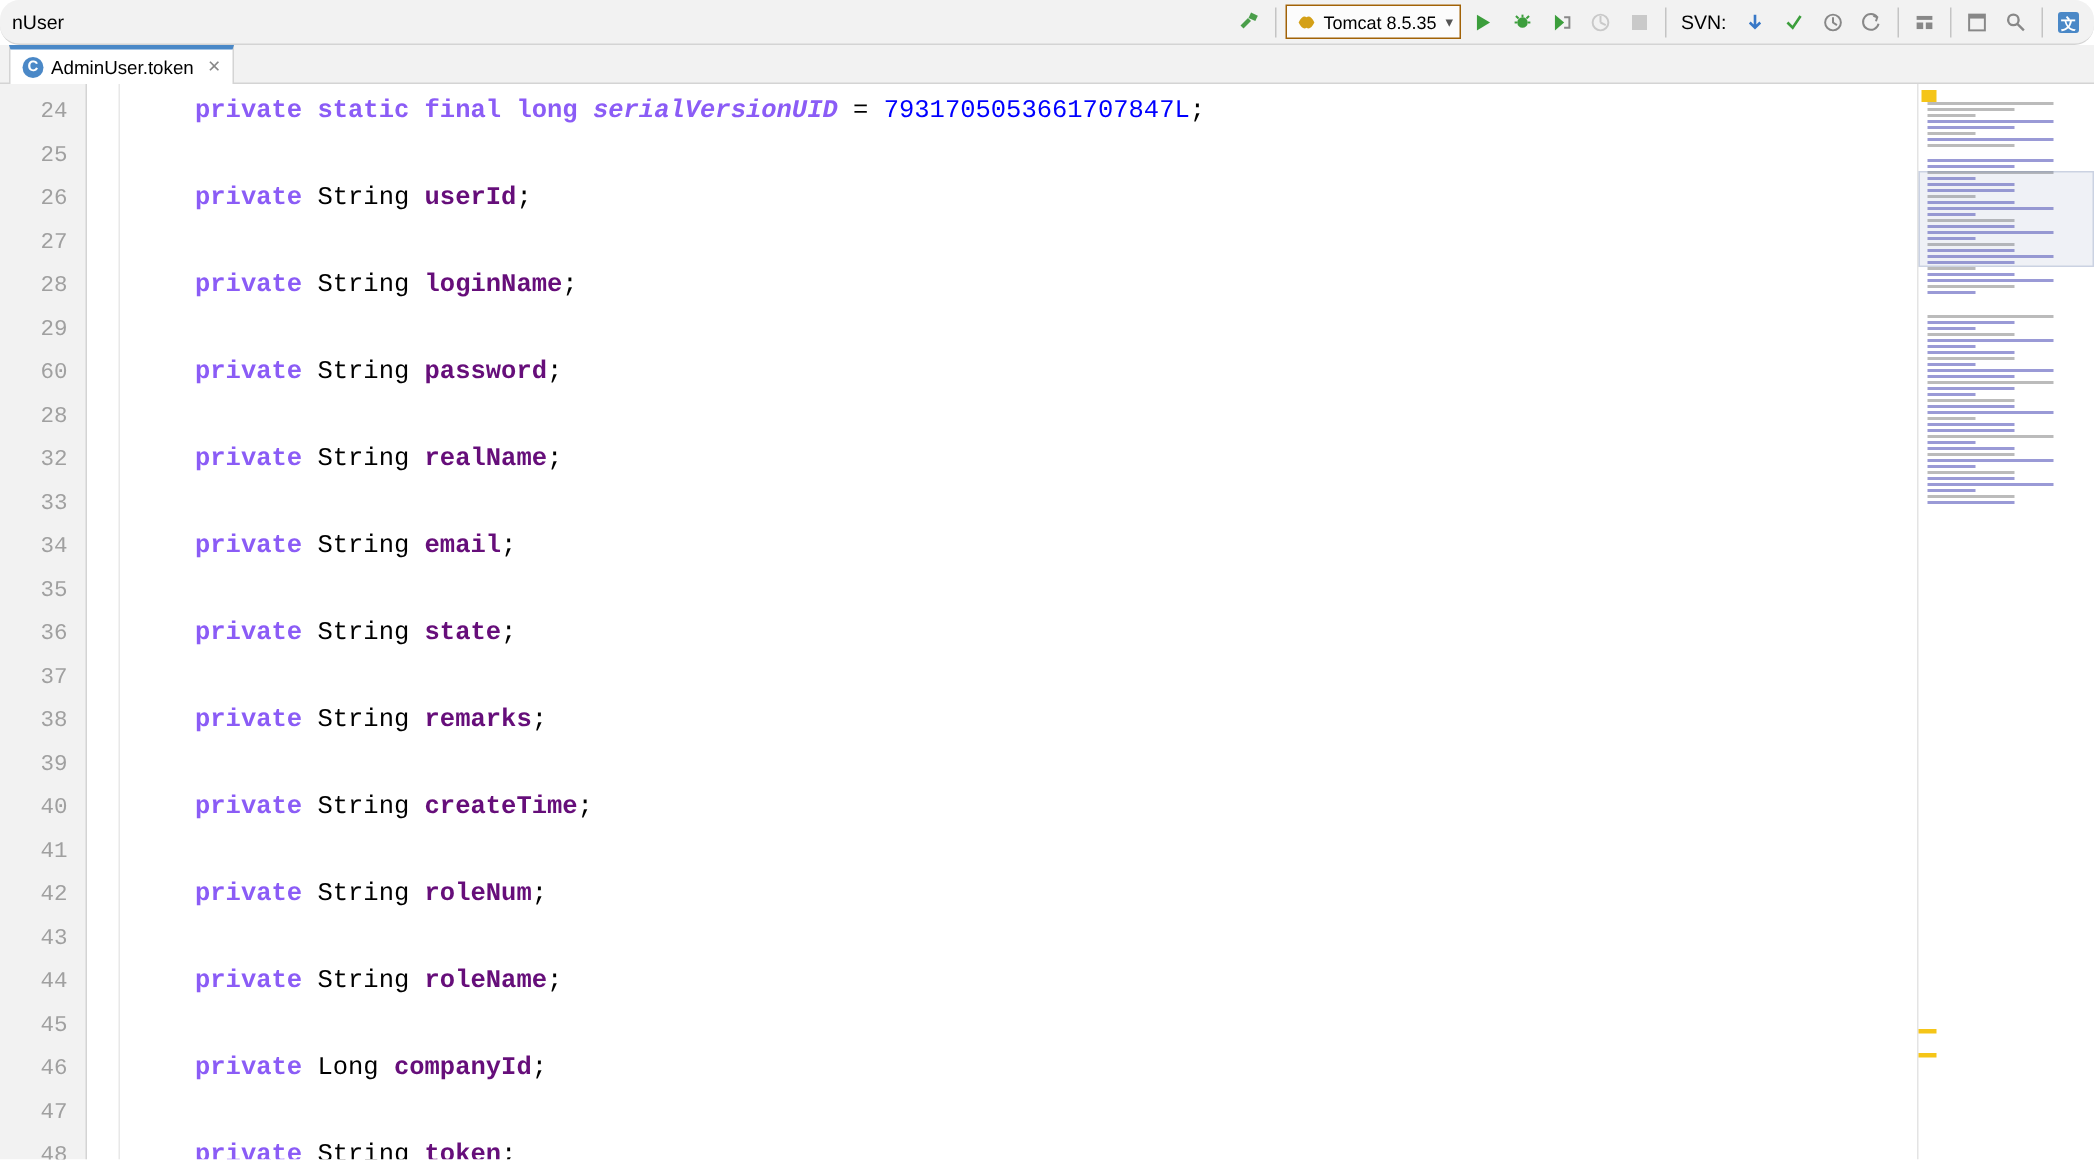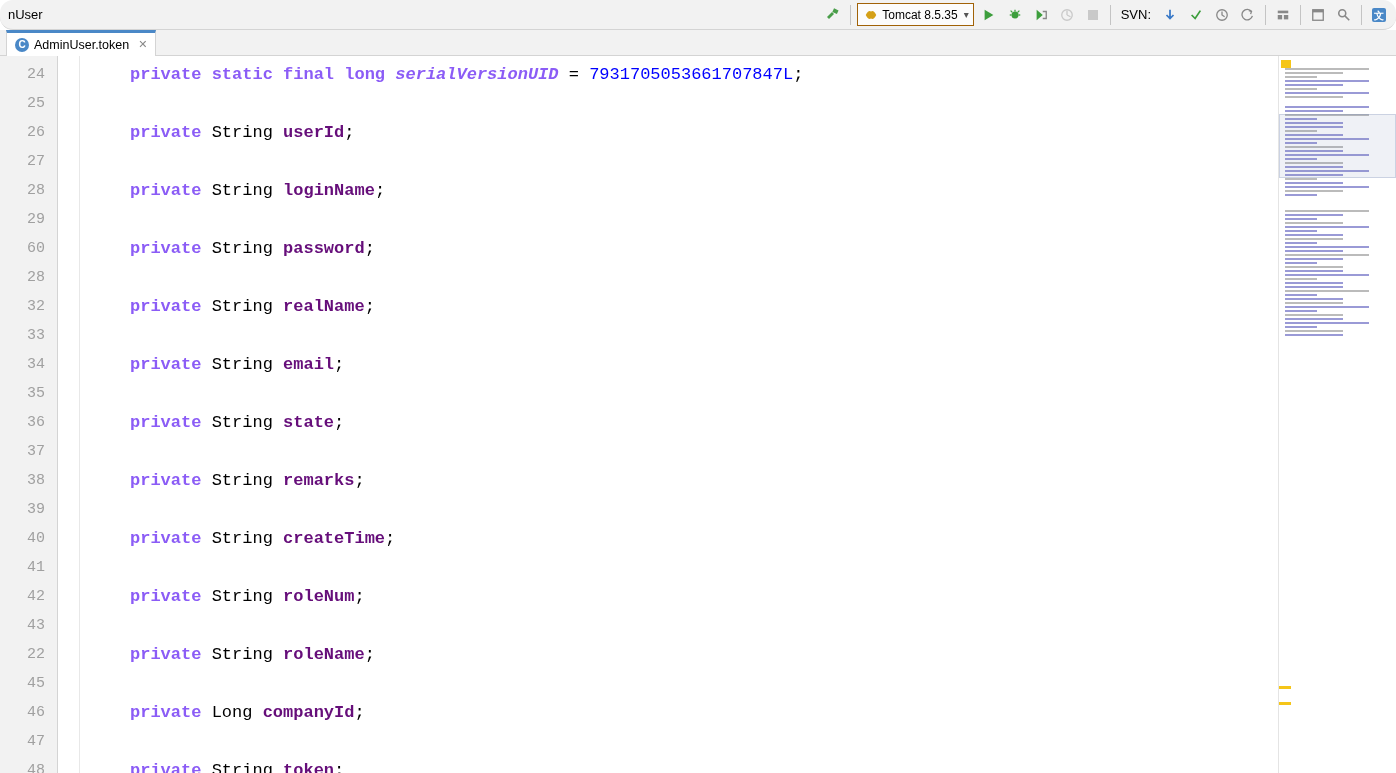--- a/index.html
+++ b/index.html
@@ -318,21 +318,21 @@
       <div class="ln">34</div>
       <div class="ln">35</div>
       <div class="ln">36</div>
       <div class="ln">37</div>
       <div class="ln">38</div>
       <div class="ln">39</div>
       <div class="ln">40</div>
       <div class="ln">41</div>
       <div class="ln">42</div>
       <div class="ln">43</div>
-      <div class="ln">22</div>
+      <div class="ln">44</div>
       <div class="ln">45</div>
       <div class="ln">46</div>
       <div class="ln">47</div>
       <div class="ln">48</div>
     </div>
   <div class="gutter-divider"></div>
   <div class="code" id="code"><div class="line"><span class="indent"></span><span class="kw">private</span> <span class="kw">static</span> <span class="kw">final</span> <span class="kw">long</span> <span class="ital-field">serialVersionUID</span> <span class="op">=</span> <span class="num">7931705053661707847L</span><span class="punct">;</span></div><div class="line"></div><div class="line"><span class="indent"></span><span class="kw">private</span> <span class="type">String</span> <span class="field">userId</span><span class="punct">;</span></div><div class="line"></div><div class="line"><span class="indent"></span><span class="kw">private</span> <span class="type">String</span> <span class="field">loginName</span><span class="punct">;</span></div><div class="line"></div><div class="line"><span class="indent"></span><span class="kw">private</span> <span class="type">String</span> <span class="field">password</span><span class="punct">;</span></div><div class="line"></div><div class="line"><span class="indent"></span><span class="kw">private</span> <span class="type">String</span> <span class="field">realName</span><span class="punct">;</span></div><div class="line"></div><div class="line"><span class="indent"></span><span class="kw">private</span> <span class="type">String</span> <span class="field">email</span><span class="punct">;</span></div><div class="line"></div><div class="line"><span class="indent"></span><span class="kw">private</span> <span class="type">String</span> <span class="field">state</span><span class="punct">;</span></div><div class="line"></div><div class="line"><span class="indent"></span><span class="kw">private</span> <span class="type">String</span> <span class="field">remarks</span><span class="punct">;</span></div><div class="line"></div><div class="line"><span class="indent"></span><span class="kw">private</span> <span class="type">String</span> <span class="field">createTime</span><span class="punct">;</span></div><div class="line"></div><div class="line"><span class="indent"></span><span class="kw">private</span> <span class="type">String</span> <span class="field">roleNum</span><span class="punct">;</span></div><div class="line"></div><div class="line"><span class="indent"></span><span class="kw">private</span> <span class="type">String</span> <span class="field">roleName</span><span class="punct">;</span></div><div class="line"></div><div class="line"><span class="indent"></span><span class="kw">private</span> <span class="type">Long</span> <span class="field">companyId</span><span class="punct">;</span></div><div class="line"></div><div class="line"><span class="indent"></span><span class="kw">private</span> <span class="type">String</span> <span class="field">token</span><span class="punct">;</span></div></div>
 
   <div class="minimap">
     <div class="mm-mark-y" style="top:4px"></div>

